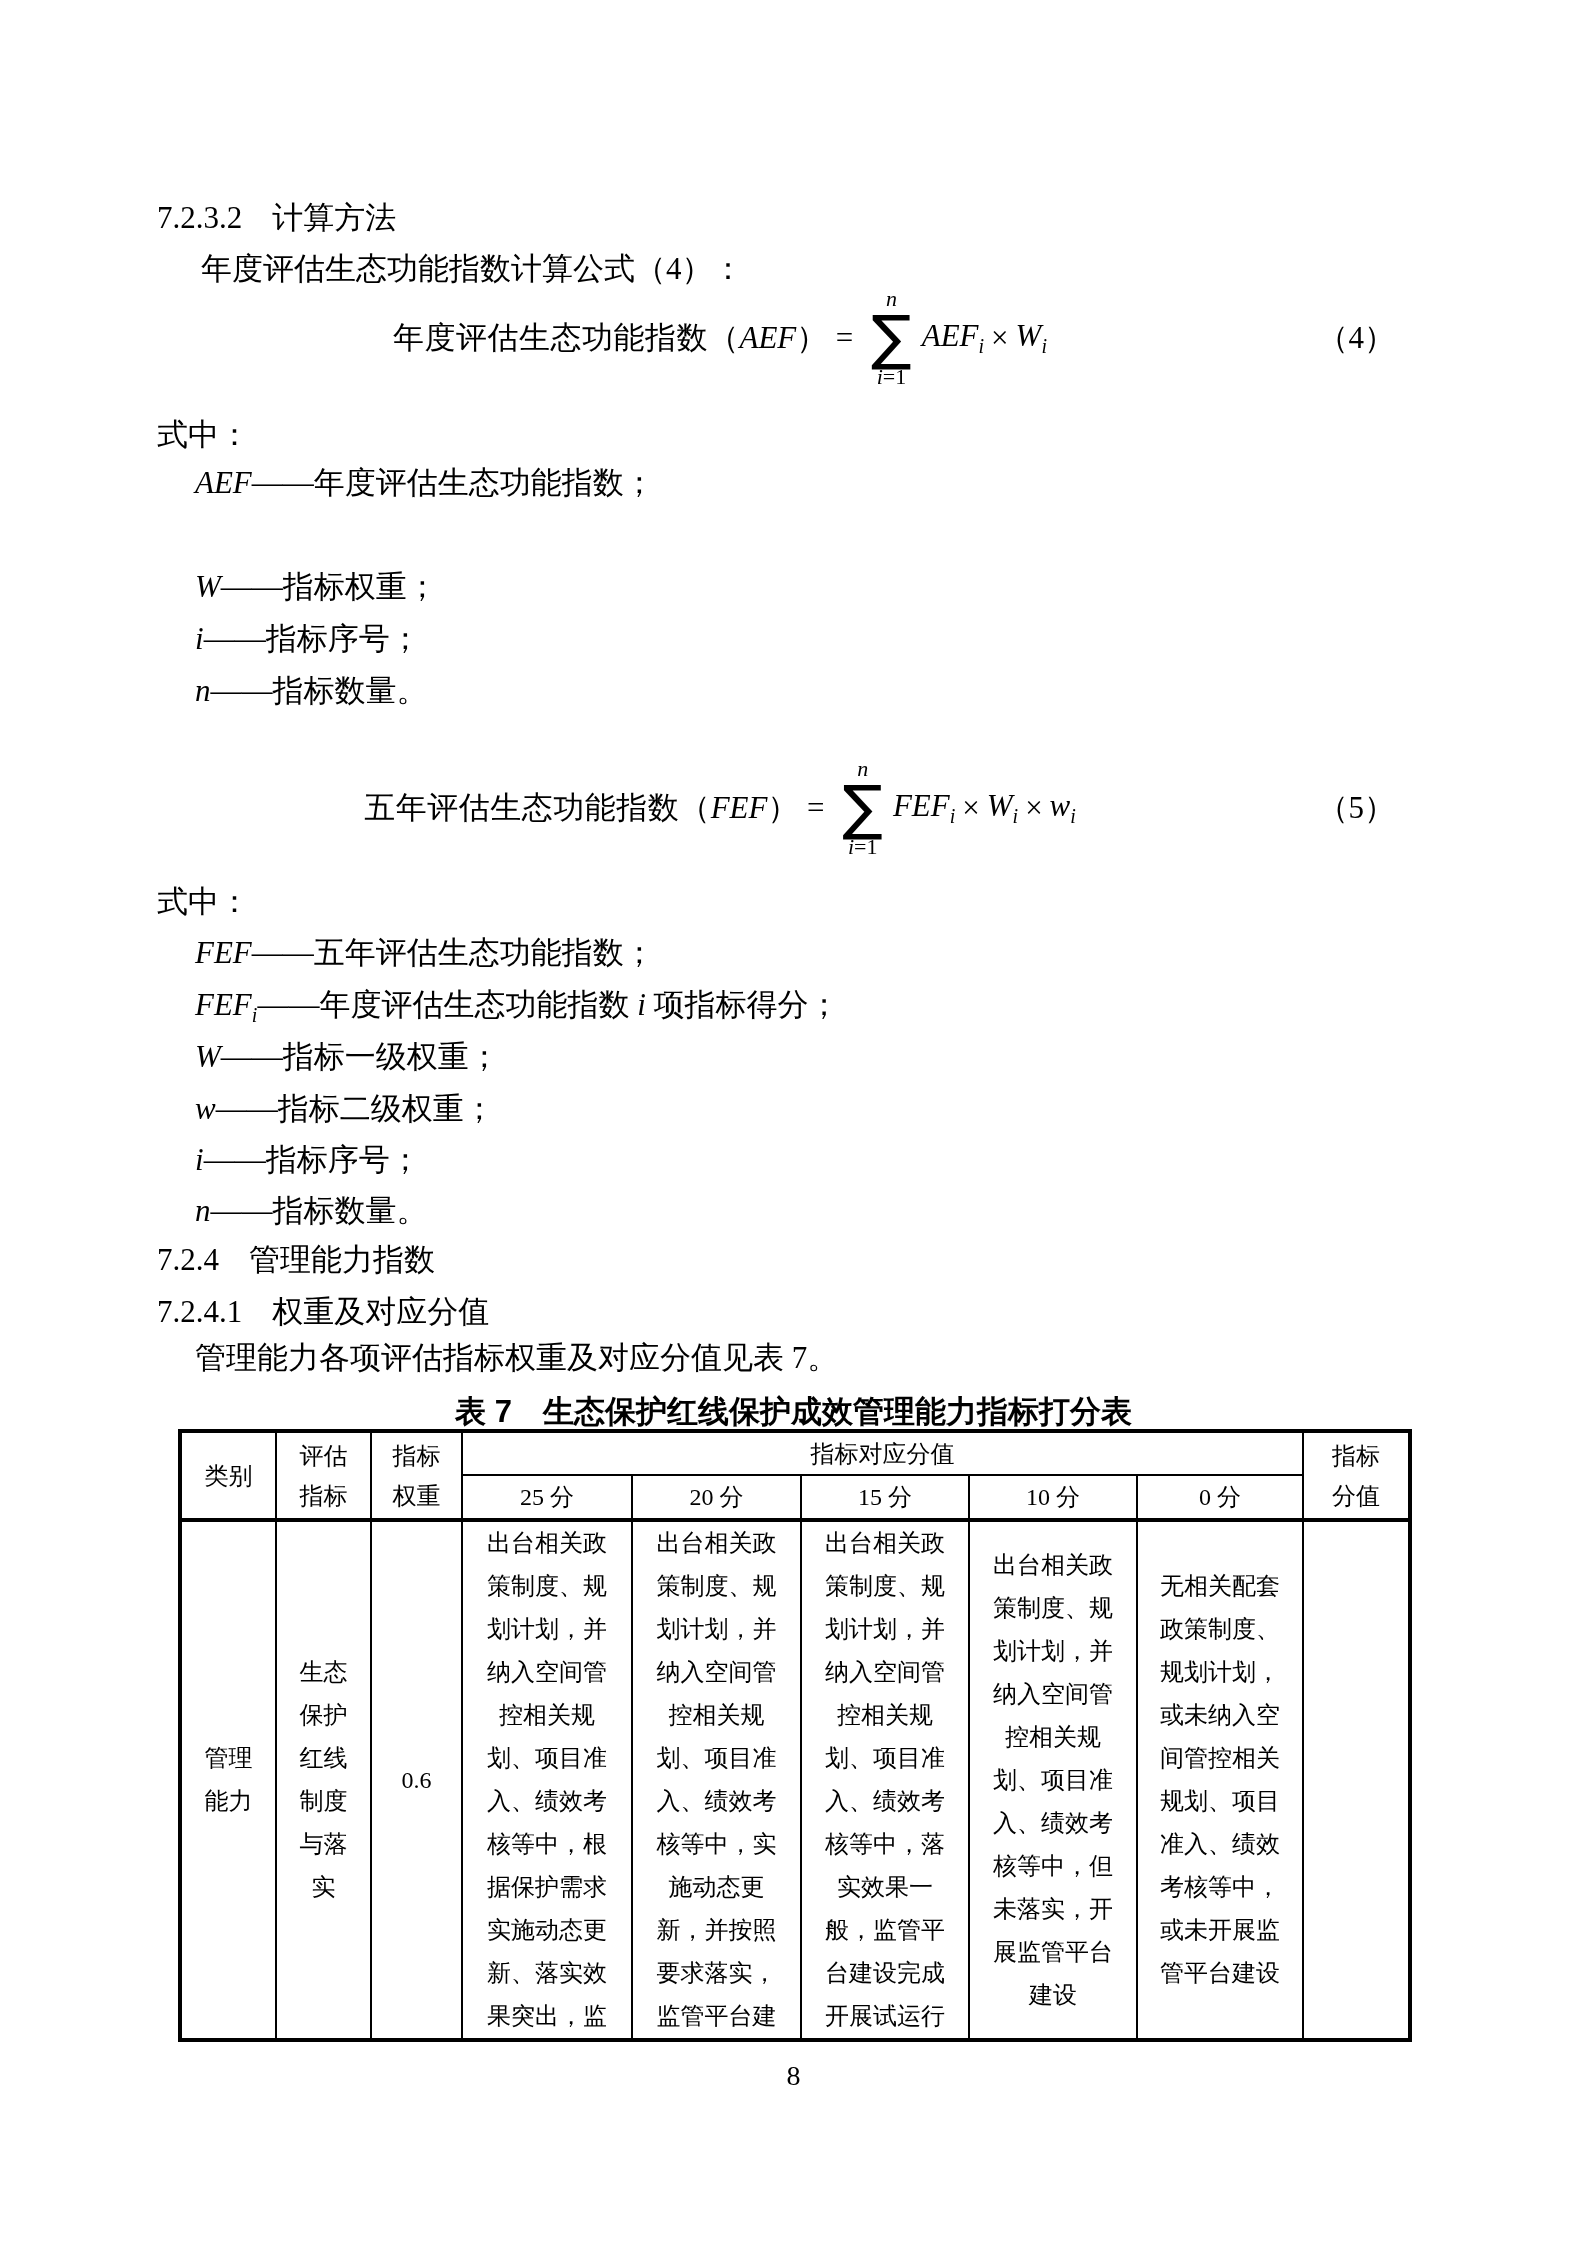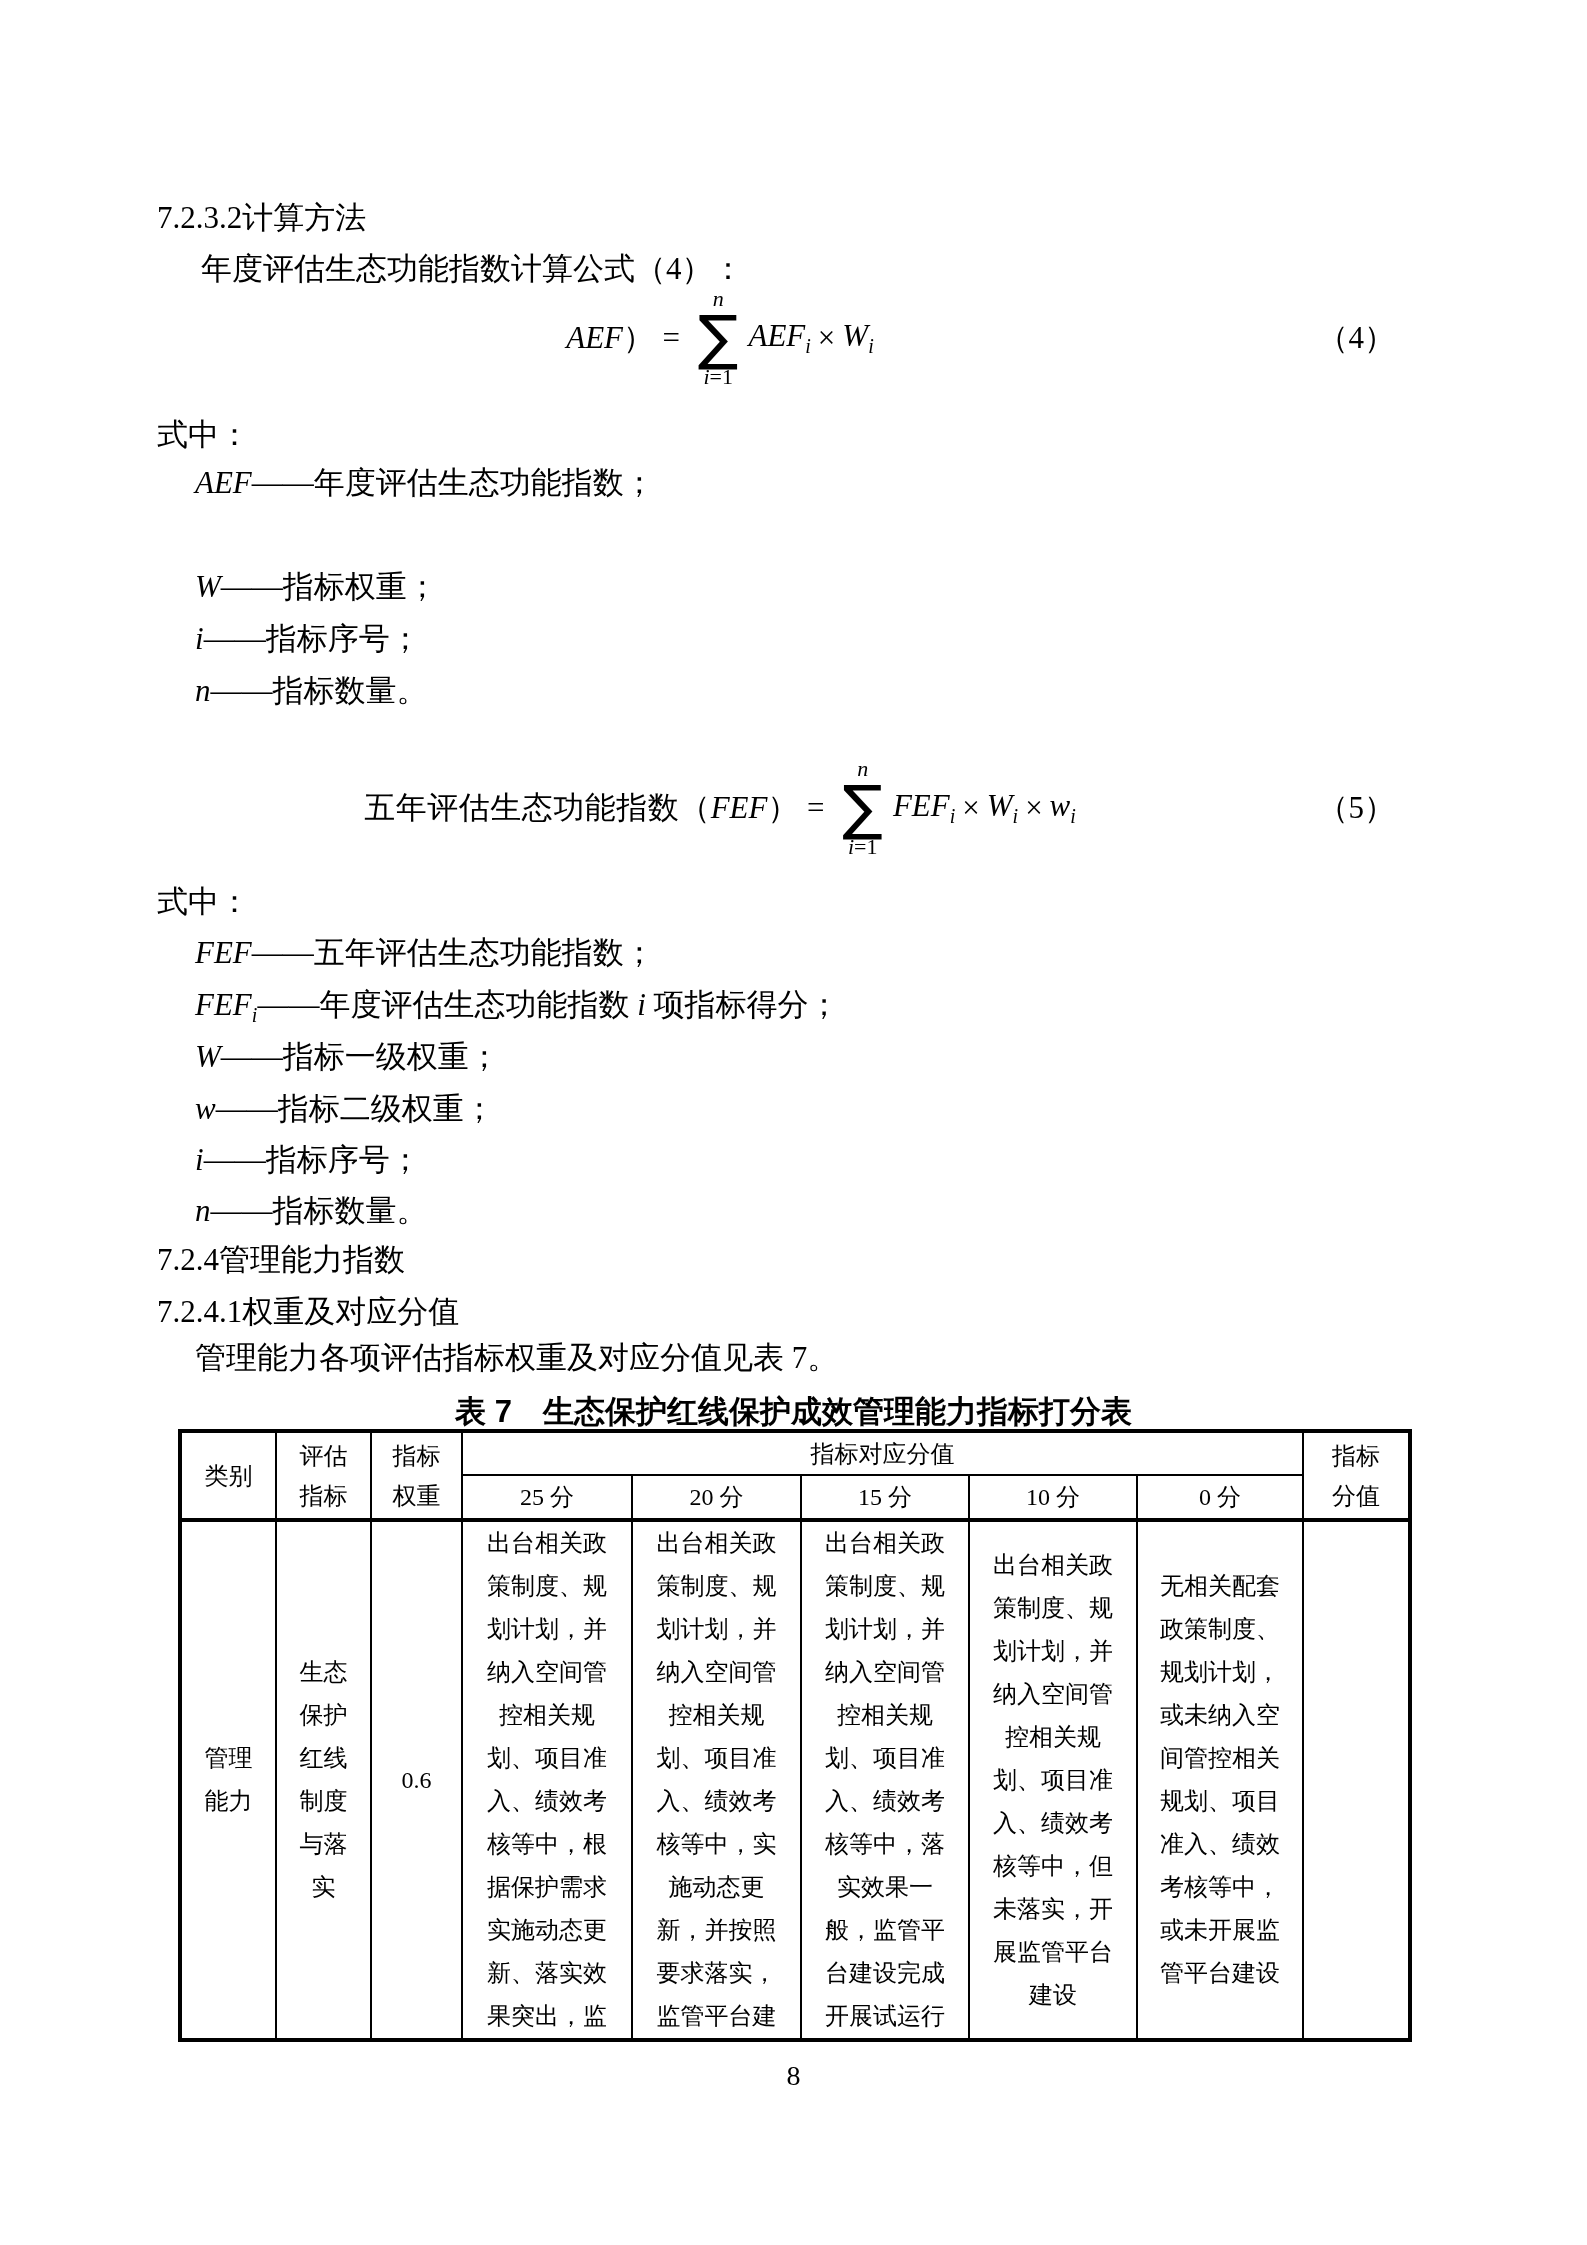--- a/index.html
+++ b/index.html
@@ -7,21 +7,21 @@
     position:relative;
     width:1587px; height:2245px;
     margin:0 auto;
     background:#ffffff;
     color:#000;
     font-family:"Liberation Serif","DejaVu Serif",serif;
     overflow:hidden;
   }
   .abs { position:absolute; }
   .heading { font-size:31px; white-space:nowrap; }
-  .heading .h-num { display:inline-block; }
+  .heading .h-num { display:inline-block; margin-right:30px; }
   .para { font-size:31px; white-space:nowrap; }
   .def-line { font-size:31px; white-space:nowrap; }
   .def-line i, .f-sym, .f-term i, .sum-upper i, .sum-lower i { font-style:italic; }
   .def-line sub, .f-term sub { font-size:20px; }
   .def-line sub { font-style:italic; }
 
   
   .formula-wrap { position:absolute; left:0; width:100%; height:100px; }
   .formula-row {
     position:absolute; left:0; top:0; width:1440px; height:100px;
@@ -77,20 +77,21 @@
 <div class="page">
 
   <div class="abs heading" style="left:157px; top:197px;">
     <span class="h-num">7.2.3.2</span><span>计算方法</span>
   </div>
 
   <div class="abs para" style="left:201px; top:248px;">年度评估生态功能指数计算公式（4）：</div>
 
   <div class="formula-wrap" style="top:288px;">
     <div class="formula-row">
+      <span class="f-cn">年度评估生态功能指数（</span>
         <i class="f-sym">AEF</i>
         <span class="f-cn">）</span>
       <span class="f-eq">=</span>
       <span class="sum">
         <span class="sum-upper"><i>n</i></span>
         <span class="sigma">∑</span>
         <span class="sum-lower"><i>i</i><span>=1</span></span>
       </span>
       <span class="f-term"><i>AEF</i><sub><i>i</i></sub></span>
       <span class="f-op">×</span>

